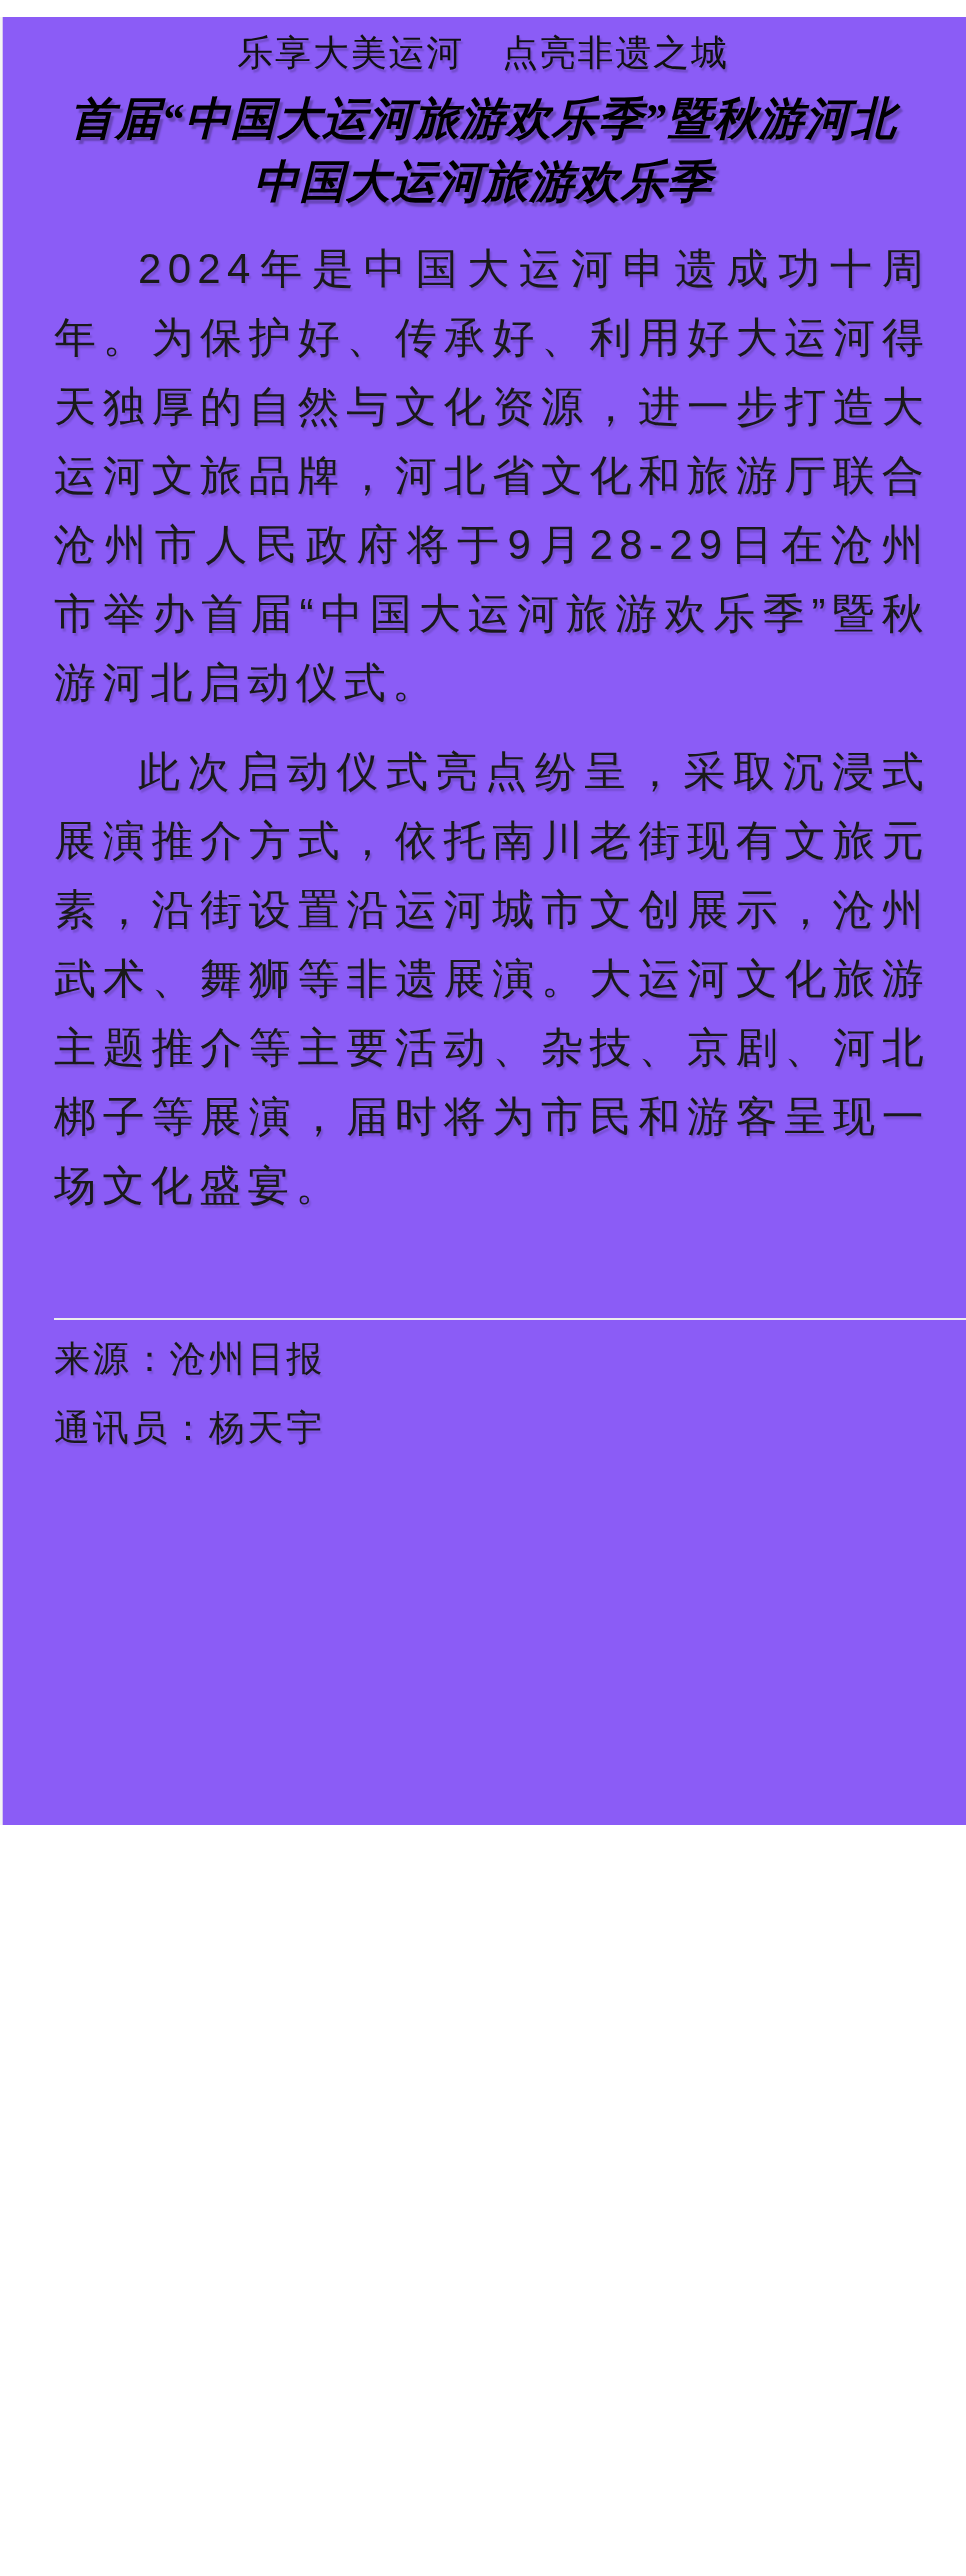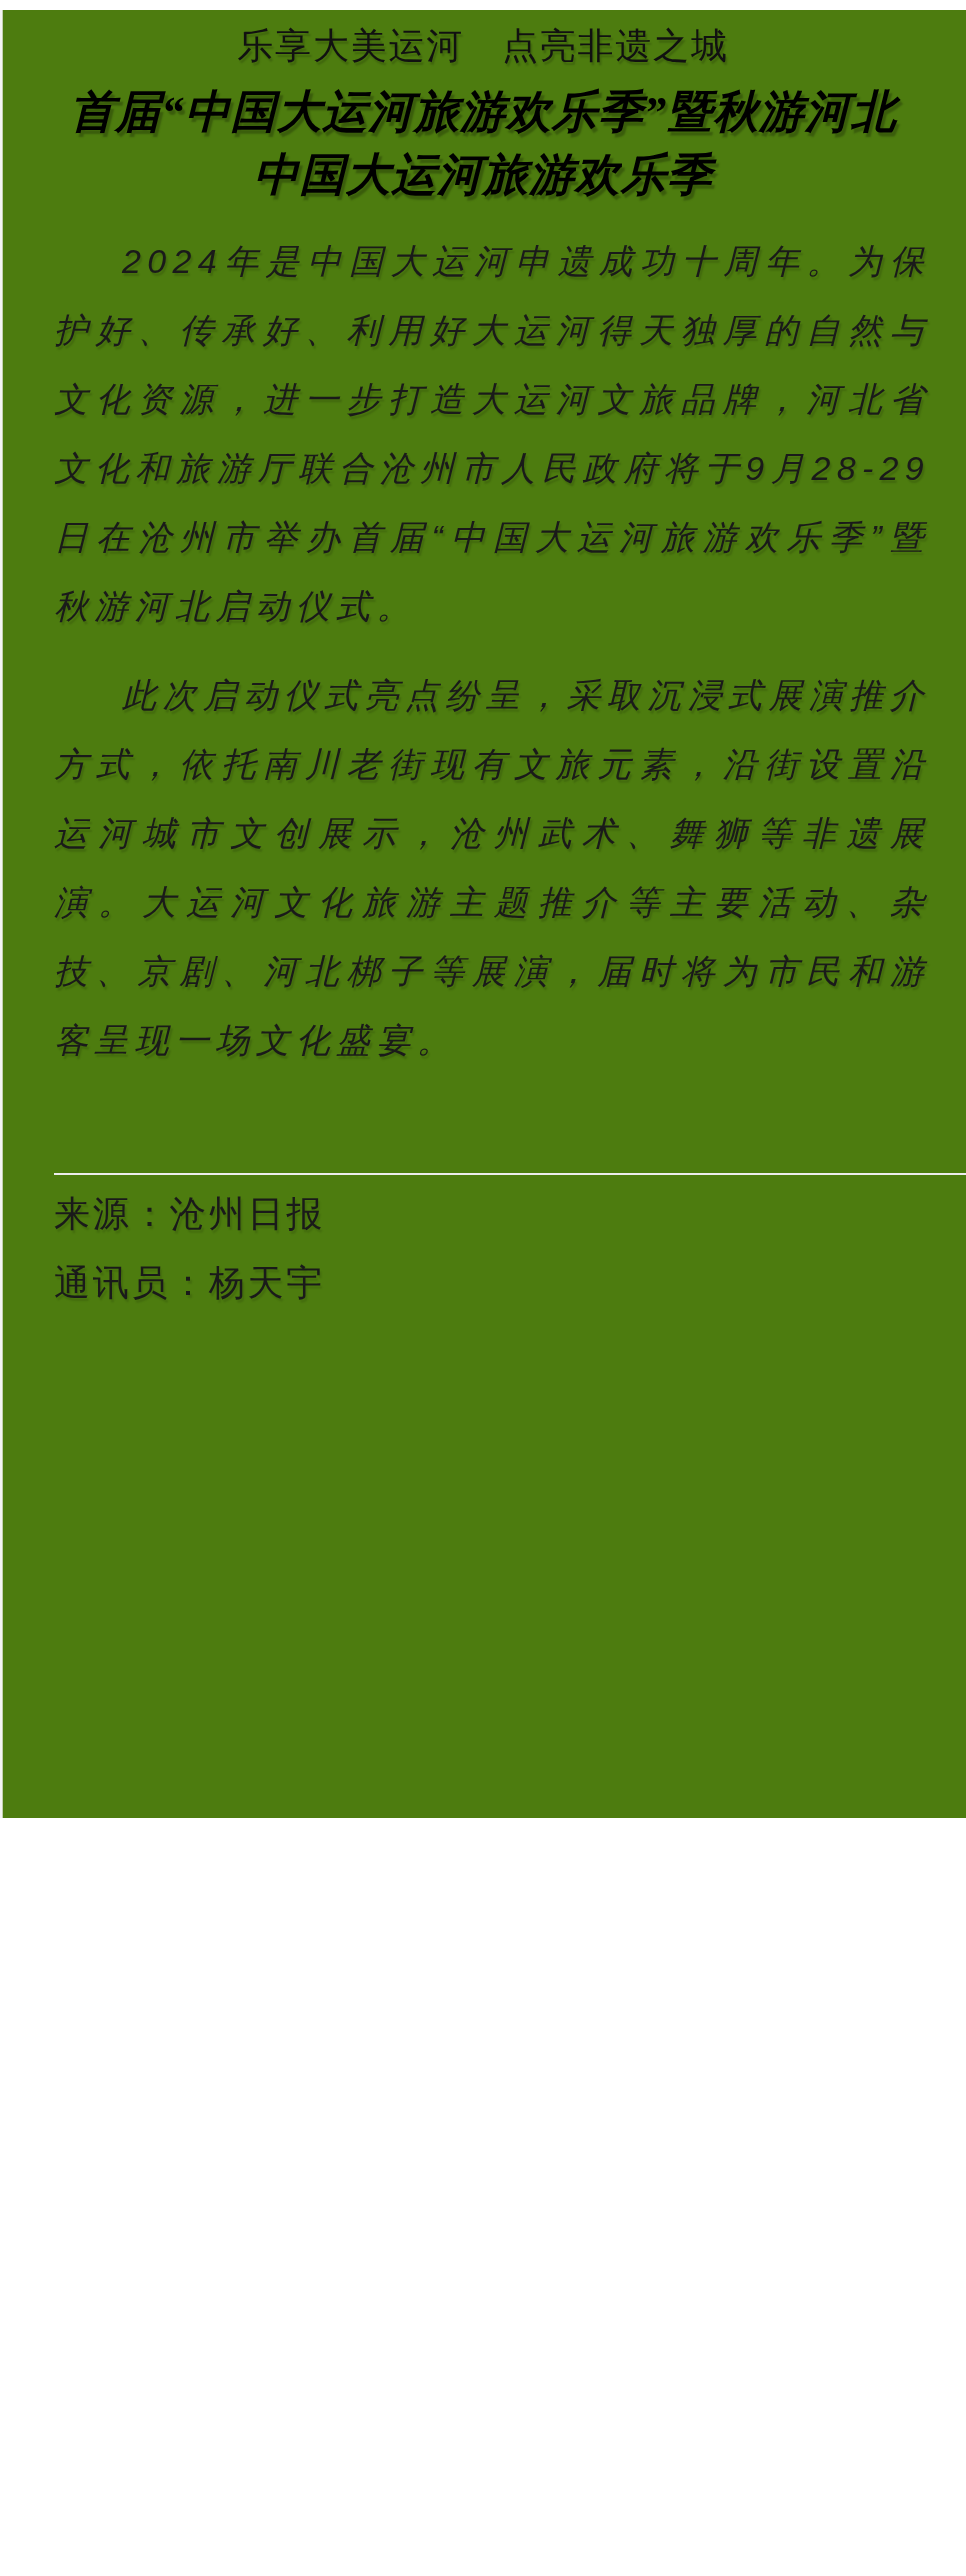--- a/index.html
+++ b/index.html
@@ -4,22 +4,22 @@
 <style>
   html, body {
     margin: 0;
     padding: 0;
     background: #ffffff;
   }
   .page {
     position: relative;
     width: 966px;
     height: 1808px;
-    margin: 10px auto;
-    background: #4d7c0f;
+    margin: 17px auto;
+    background: #8b5cf6;
     overflow: hidden;
     box-shadow: inset 2.7px 0 0 #f4f4f4;
     font-family: "Liberation Sans", sans-serif;
     color: #1a1a1a;
   }
   .header {
     padding-top: 16px;
     text-align: center;
   }
   .tagline {
@@ -36,27 +36,26 @@
     font-weight: 700;
     font-size: 45px;
     line-height: 63px;
     letter-spacing: 0.9px;
     color: #000000;
     text-shadow: 2.7px 3.6px 1.8px rgba(0,0,0,0.25);
     font-style: italic;
   }
   .article {
     margin: 19.7px 36px 0 54px;
-    font-size: 34px;
+    font-size: 42px;
     line-height: 69px;
     letter-spacing: 6.3px;
     text-align: justify;
     color: #1a1a1a;
     text-shadow: 1.8px 2.7px 1.8px rgba(0,0,0,0.15);
-    font-style: italic;
   }
   .article p {
     margin: 0 0 19.7px 0;
     text-indent: 2em;
   }
   .divider {
     height: 2.7px;
     background: #ededed;
     margin: 98px 0 0 54px;
     border: none;

